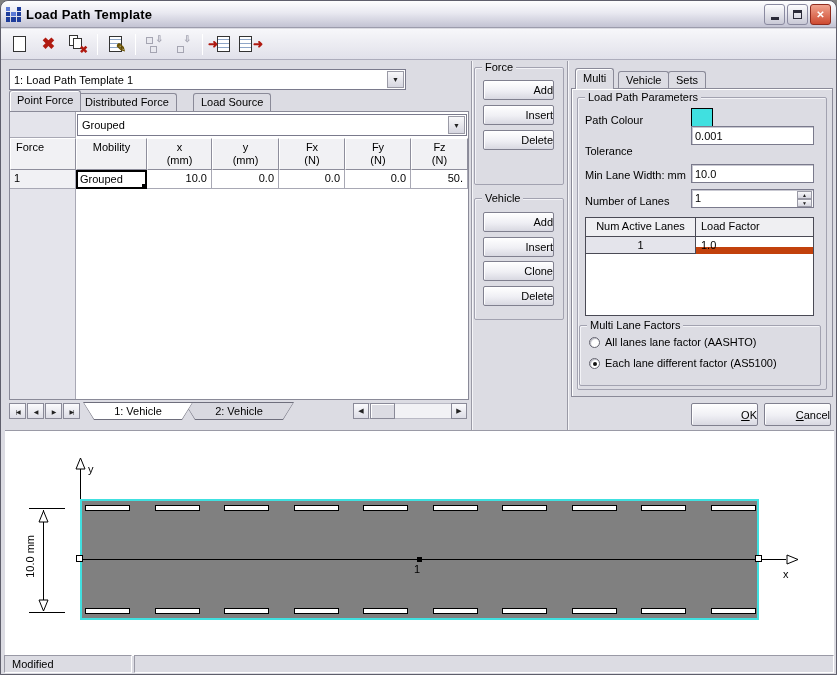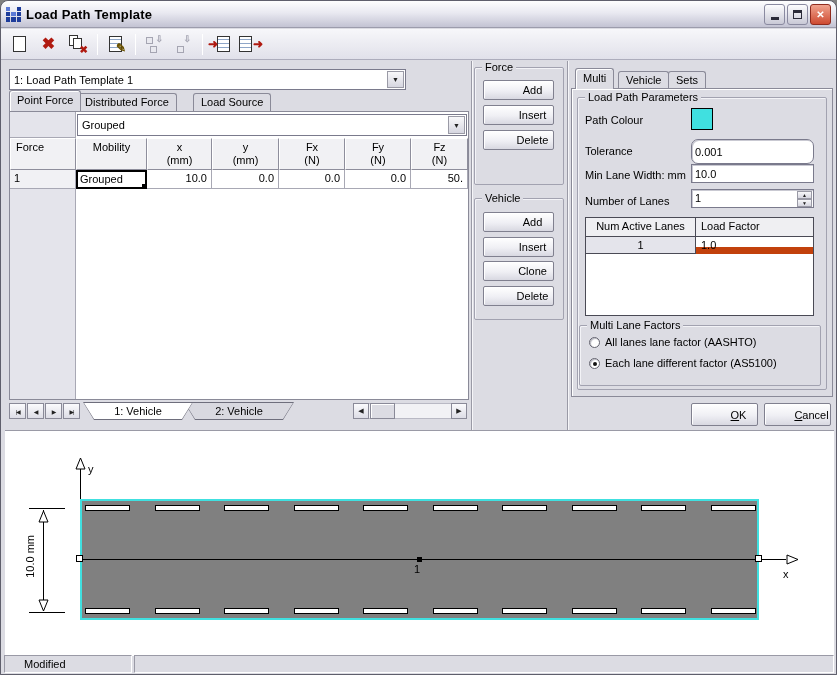--- a/index.html
+++ b/index.html
@@ -36,21 +36,21 @@
   .pg.lines{background:repeating-linear-gradient(#fff 0 2px,#8FA6C8 2px 3px,#fff 3px 4px);}
   .pg.sm{width:9px;height:11px;}
   .ov{position:absolute;font-weight:bold;line-height:1;}
   .red{color:#B01A10;}
   .gray{color:#A5A5B2;}
   .gbox{width:7px;height:7px;border:1px solid #A5A5B2;background:#E9E9EF;position:absolute;}
   
   .xp-btn{position:absolute;background:linear-gradient(180deg,#FFFFFF,#EFEFF4 55%,#D8D8E1);
     border:1px solid #80808F;border-radius:2px;box-shadow:inset 1px 1px 0 #fff;
     display:flex;align-items:center;justify-content:center;font-size:11px;}
-  .btn-label{display:block;width:100%;text-align:center;margin-left:28px;}
+  .btn-label{display:block;width:100%;text-align:right;margin-left:28px;}
   .btn-label.hotkey::first-letter{text-decoration:underline;}
   .field{position:absolute;background:#fff;border:1px solid #7A7A8C;
     box-shadow:inset 1px 1px 0 #C9C9D2;font-size:11px;padding:2px 3px;font-family:"Liberation Sans",sans-serif;}
   .combo{position:absolute;background:#fff;border:1px solid #7A7A8C;display:flex;align-items:center;padding-left:4px;}
   .combo .dd{position:absolute;right:1px;top:1px;bottom:1px;width:17px;
     background:linear-gradient(180deg,#F8F8FA,#D6D6E0);border:1px solid #9A9AA6;
     display:flex;align-items:center;justify-content:center;font-size:7px;color:#222;}
   .groupbox{position:absolute;border:1px solid #A2A2B0;border-radius:2px;box-shadow:inset 1px 1px 0 #F3F3F7;}
   .gb-label{position:absolute;top:-7px;left:7px;background:#DCDCE3;padding:0 3px;font-size:11px;}
   .vsep{position:absolute;top:60px;height:369px;width:2px;border-left:1px solid #9A9AA6;border-right:1px solid #F6F6F9;}
@@ -98,21 +98,21 @@
   .spin span{flex:1;background:linear-gradient(180deg,#F8F8FA,#D6D6E0);border:1px solid #9A9AA6;
     display:flex;align-items:center;justify-content:center;font-size:5px;color:#222;}
   
   .drawing{position:absolute;left:4px;top:429px;width:829px;height:226px;background:#fff;border-top:1px solid #9A9AA6;}
   .dline{position:absolute;background:#000;}
   .dash{position:absolute;height:6px;background:#fff;border:1px solid #000;}
   .handle{position:absolute;width:7px;height:7px;background:#fff;border:1px solid #000;}
   .axis-label{position:absolute;font-size:11px;}
   .dim-label{position:absolute;writing-mode:vertical-rl;transform:rotate(180deg);font-size:11px;white-space:nowrap;}
   
-  .statuspane{position:absolute;height:18px;border:1px solid;border-color:#9A9AA6 #FFF #FFF #9A9AA6;padding:2px 19px;font-size:11px;}
+  .statuspane{position:absolute;height:18px;border:1px solid;border-color:#9A9AA6 #FFF #FFF #9A9AA6;padding:2px 7px;font-size:11px;}
 </style>
 </head>
 <body>
 
 <div id="window">
 
   <div class="titlebar">
     <div class="app-icon">
       <i class="lt"></i>
         <i class="off"></i>
@@ -283,21 +283,21 @@
   <div class="ctab" style="left:617px;top:70px;">Vehicle</div>
   <div class="ctab" style="left:667px;top:70px;">Sets</div>
   <div class="tabpage" style="left:570px;top:87px;width:262px;height:309px;"></div>
 
   <div class="groupbox" style="left:576px;top:96px;width:250px;height:293px;">
     <span class="gb-label">Load Path Parameters</span>
   </div>
   <span class="lbl" style="left:584px;top:113px;">Path Colour</span>
   <div style="position: absolute; left: 690px; top: 107px; width: 22px; height: 22px; border: 1px solid rgb(0, 0, 0); background: rgb(64, 224, 224);"></div>
   <span class="lbl" style="left:584px;top:144px;">Tolerance</span>
-  <input class="field" style="left: 690px; top: 138px; width: 123px; height: 25px; border-radius: 7px;" value="0.001">
+  <input class="field" style="left: 690px; top: 125px; width: 123px; height: 19px;" value="0.001">
   <span class="lbl" style="left:584px;top:168px;">Min Lane Width: mm</span>
   <input class="field" style="left: 690px; top: 163px; width: 123px; height: 19px;" value="10.0">
   <span class="lbl" style="left:584px;top:194px;">Number of Lanes</span>
   <div class="field" style="left:690px;top:188px;width:123px;height:19px;">
     <span>1</span>
     <span class="spin">
       <span>▲</span>
       <span>▼</span>
     </span>
   </div>

